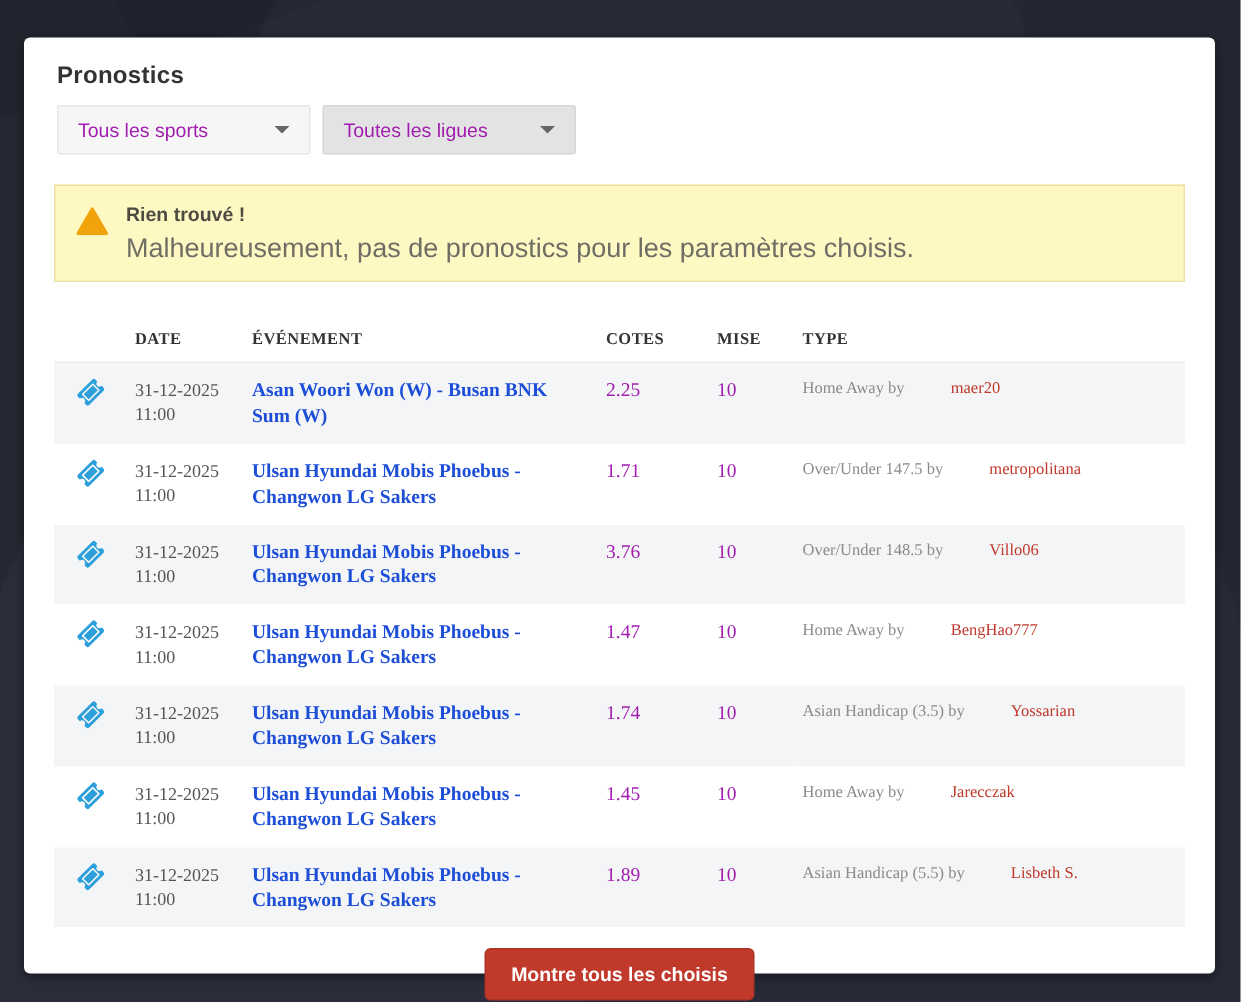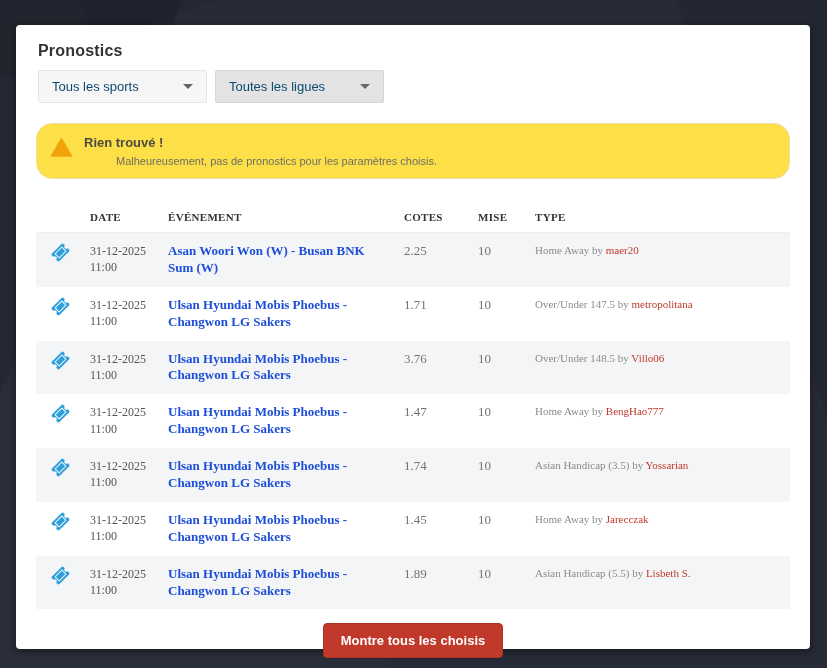--- a/index.html
+++ b/index.html
@@ -26,56 +26,56 @@
     box-shadow:0 2px 8px rgba(0,0,0,.45);
     padding:15px 20px 20px 20px;
   }
   .page-title{
     font-size:16px;font-weight:bold;color:#333;
     margin:2px 0 10px 2px;letter-spacing:.2px;
   }
   .filters{display:flex;gap:8px;margin-left:2px;margin-bottom:20px;}
   .select{
     width:169px;height:33px;display:flex;align-items:center;justify-content:space-between;
-    padding:0 13px;font-size:13px;color:#0c4a6e;cursor:pointer;border-radius:2px;
+    padding:0 13px;font-size:13px;color:#a21caf;cursor:pointer;border-radius:2px;
   }
   .select.sport{background:#f6f6f6;border:1px solid #e6e6e6;}
   .select.league{background:#e3e3e3;border:1px solid #d6d6d6;}
   .caret{
     width:0;height:0;border-left:5px solid transparent;border-right:5px solid transparent;
     border-top:5px solid #666;margin-left:8px;flex:none;
   }
   .alert{
     display:flex;align-items:flex-start;gap:12px;
-    background:#fde047;border:1px solid #eee0a4;border-radius:16px;
+    background:#fef9c3;border:1px solid #eee0a4;border-radius:0;
     padding:11px 14px;margin-bottom:22px;
   }
   .warning-icon{color:var(--alert-yellow);flex:none;margin-top:3px;line-height:0;}
   .alert-title{font-size:13px;font-weight:bold;color:#4e4b43;margin-bottom:5px;}
-  .alert-message{font-size:11px;color:#6f6d64;margin-left:32px;}
+  .alert-message{font-size:18px;color:#6f6d64;}
   table{border-collapse:collapse;width:100%;table-layout:fixed;font-family:Liberation Serif, serif;}
   col.c-icon{width:48px;}
   col.c-date{width:78px;}
   col.c-event{width:236px;}
   col.c-odds{width:74px;}
   col.c-stake{width:57px;}
   thead th{
     font-size:11px;font-weight:bold;color:#333;text-transform:uppercase;
     text-align:left;letter-spacing:.3px;padding:10px 6px 9px 6px;
     border-bottom:1px solid #eeeeee;
   }
   tbody tr:nth-child(odd){background:#f4f5f7;}
   tbody td{padding:10px 6px;vertical-align:top;}
   td.icon-cell{text-align:center;padding-top:10px;}
   .ticket{display:inline-block;color:var(--icon-blue);line-height:0;}
   .date-cell{font-size:12px;color:#555;line-height:1.35;}
   .event-cell{font-size:13px;font-weight:bold;color:#1d4ed8;line-height:1.3;padding-right:14px;}
-  .odds-cell,.stake-cell{font-size:13px;color:#737373;}
+  .odds-cell,.stake-cell{font-size:13px;color:#a21caf;}
   .type-cell{font-size:11px;color:#8b8b8b;line-height:1.4;}
-  .tipster{color:var(--link-red);text-decoration:none;cursor:pointer;}
+  .tipster{color:var(--link-red);text-decoration:none;cursor:pointer;margin-left:28px;}
   .footer{display:flex;justify-content:center;margin-top:14px;}
   .show-all-btn{
     background:var(--button-red);border:1px solid #ac3327;border-radius:4px;
     color:#fff;font-family:inherit;font-size:13px;font-weight:bold;
     padding:9px 17px;cursor:pointer;
   }
 </style>
 </head>
 <body>
 

